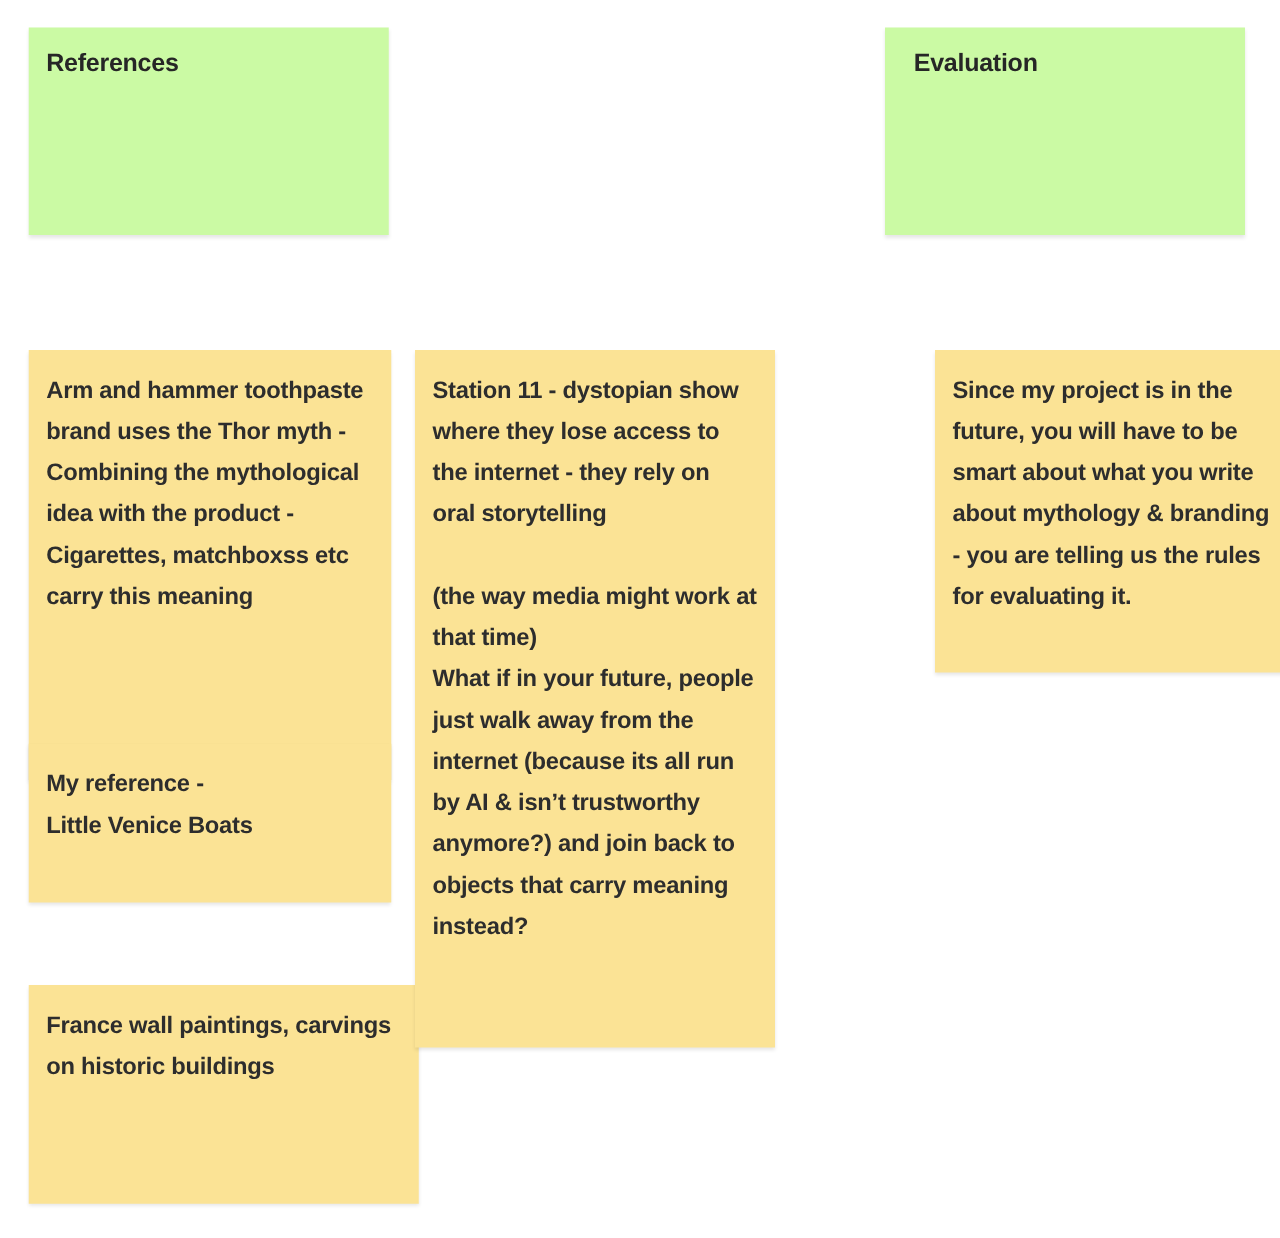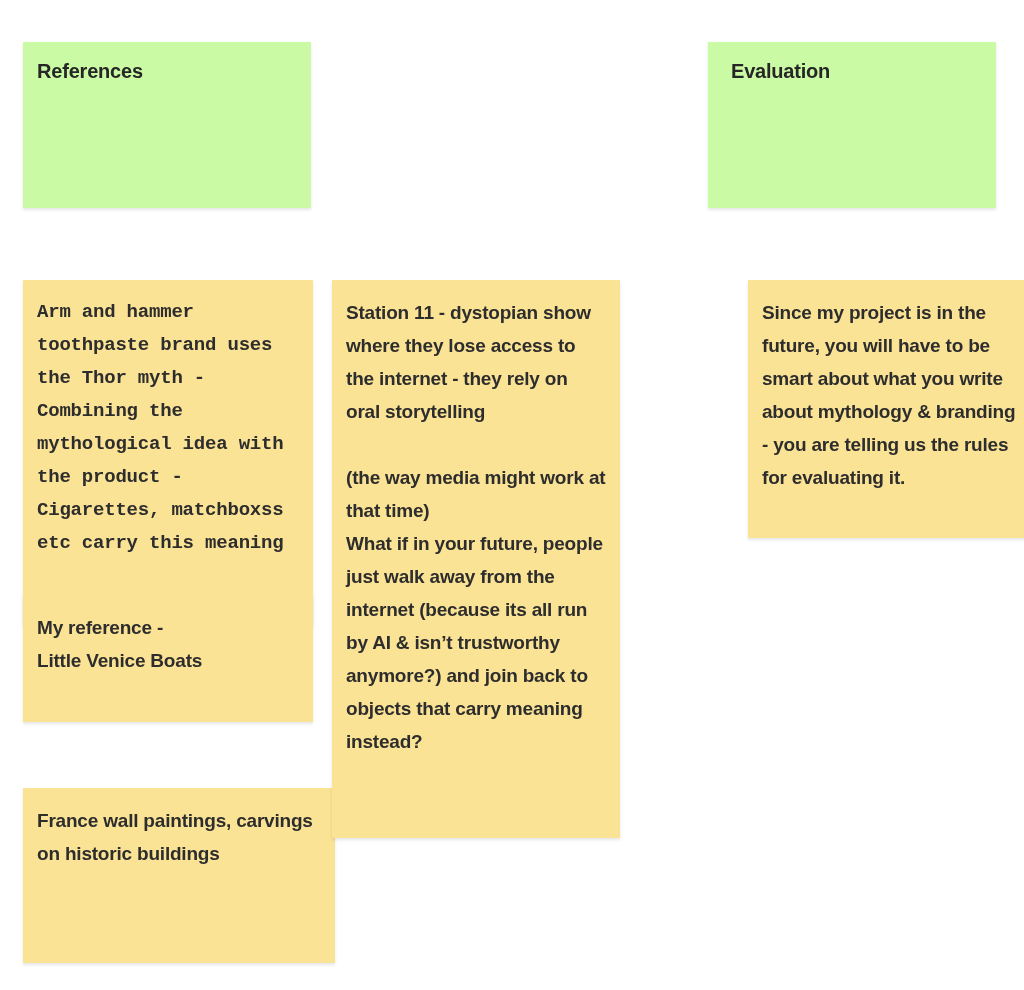--- a/index.html
+++ b/index.html
@@ -26,21 +26,20 @@
     box-sizing: border-box;
     padding: 16px 14px 14px 14px;
     box-shadow: 0 2px 3px rgba(0,0,0,0.10);
     color: #2c2c2c;
     font-weight: bold;
     overflow: hidden;
   }
 
   .note-green {
     background: #cbfaa4;
-    margin-top: 20px;
   }
 
   .note-yellow {
     background: #fbe395;
   }
 
   .note-title {
     font-size: 20px;
     line-height: 26px;
     font-weight: bold;
@@ -57,21 +56,21 @@
     letter-spacing: -0.2px;
     color: #2d2d2d;
     margin: 0;
     white-space: pre-wrap;
   }
 
   
   #note-references      { left: 23px;  top: 22px;  width: 288px; height: 166px; }
   #note-evaluation      { left: 708px; top: 22px;  width: 288px; height: 166px; padding-left: 23px; }
 
-  #note-armhammer       { left: 23px;  top: 280px; width: 290px; height: 344px; font-family: Liberation Mono, monospace; }
+  #note-armhammer       { left: 23px;  top: 280px; width: 290px; height: 344px; }
   #note-myreference     { left: 23px;  top: 595px; width: 290px; height: 127px; }
   #note-francewalls     { left: 23px;  top: 788px; width: 312px; height: 175px; }
 
   #note-station11       { left: 332px; top: 280px; width: 288px; height: 558px; }
 
   #note-evalbody        { left: 748px; top: 280px; width: 288px; height: 258px; }
 </style>
 </head>
 <body>
 

